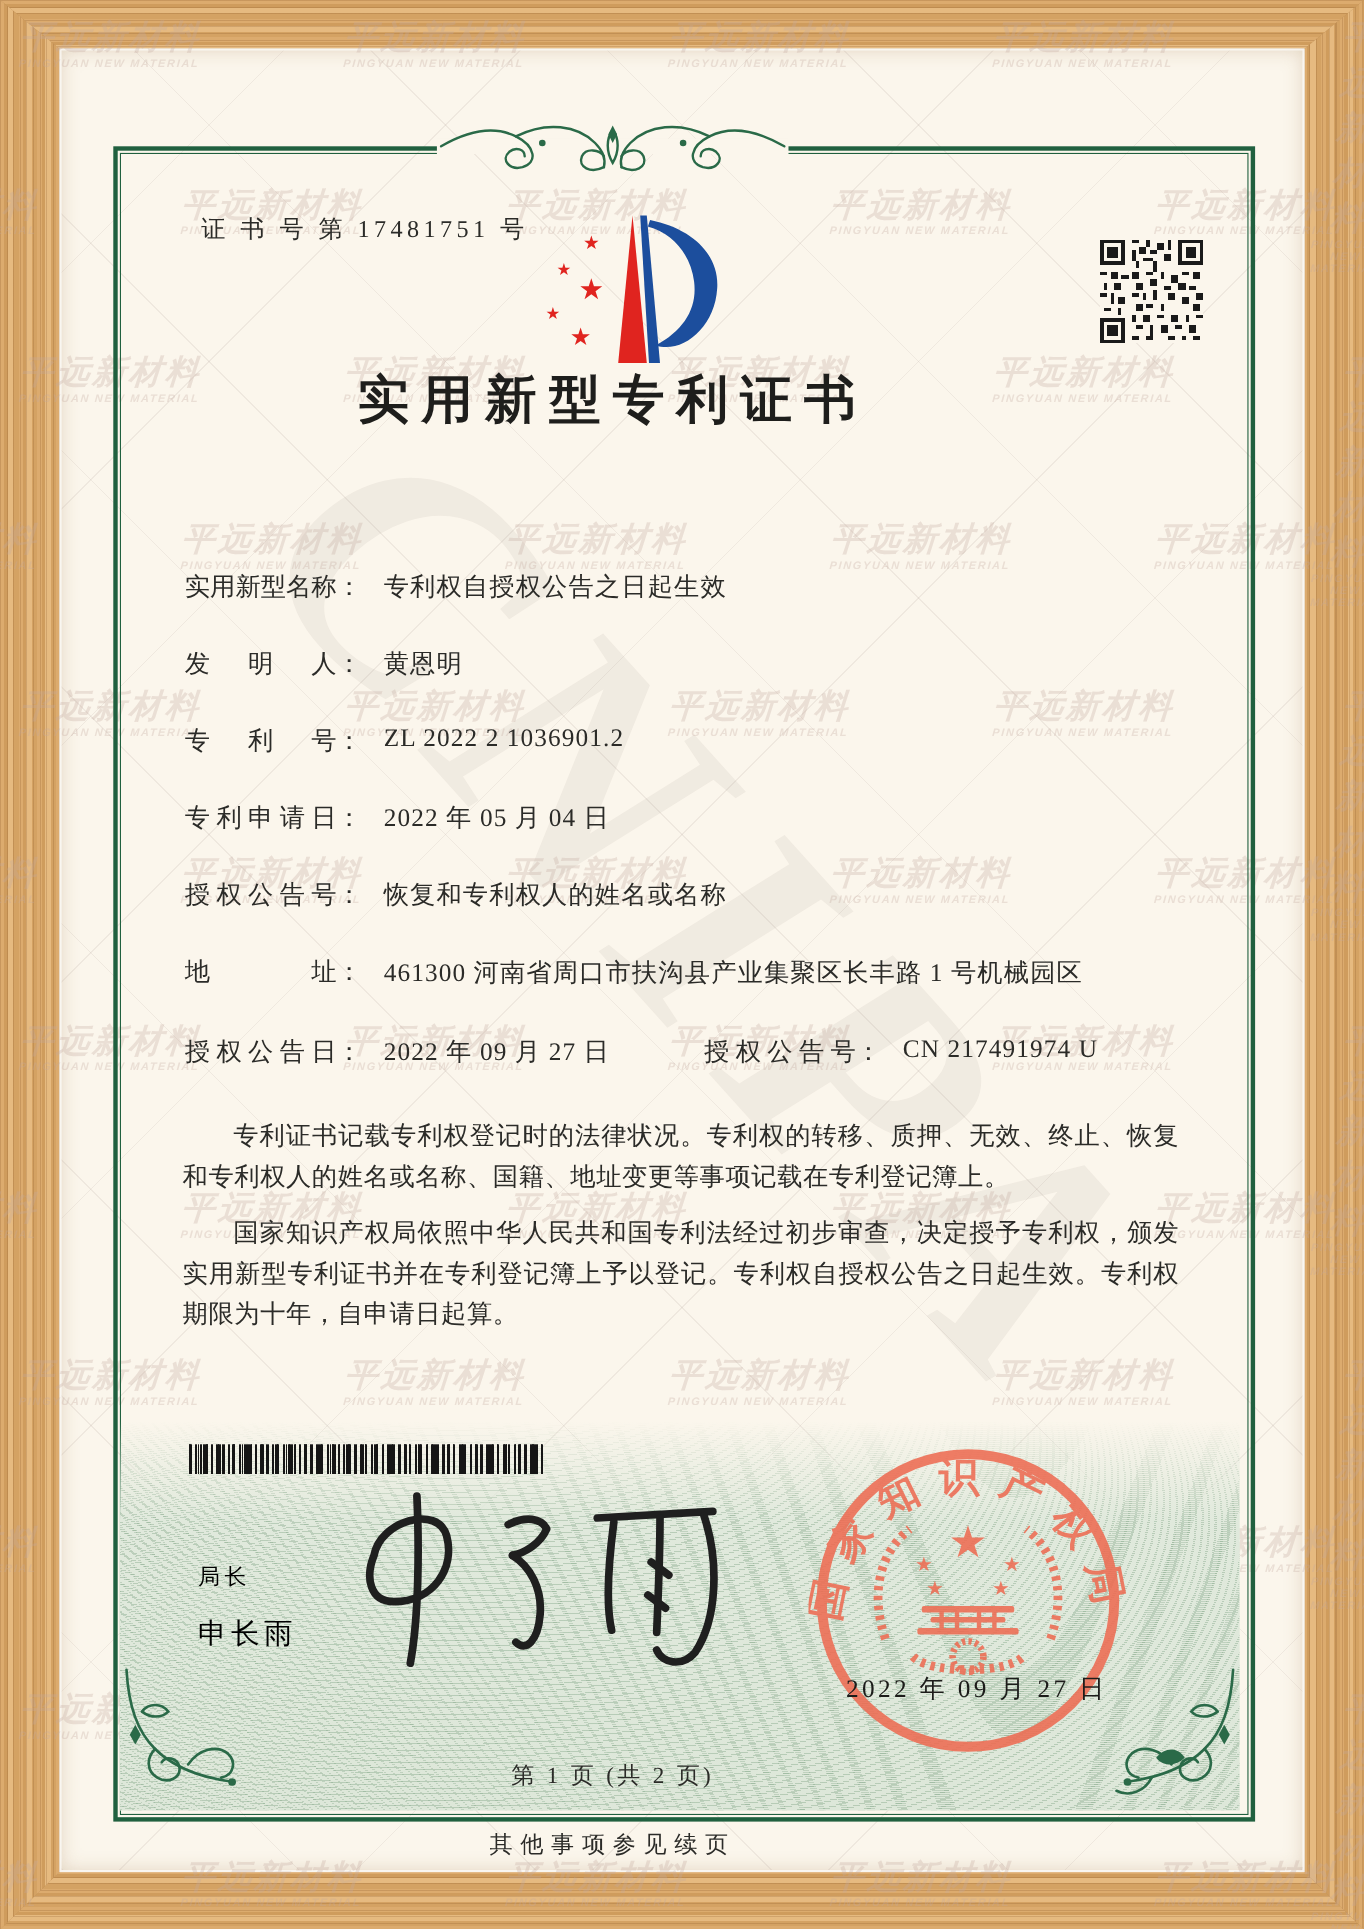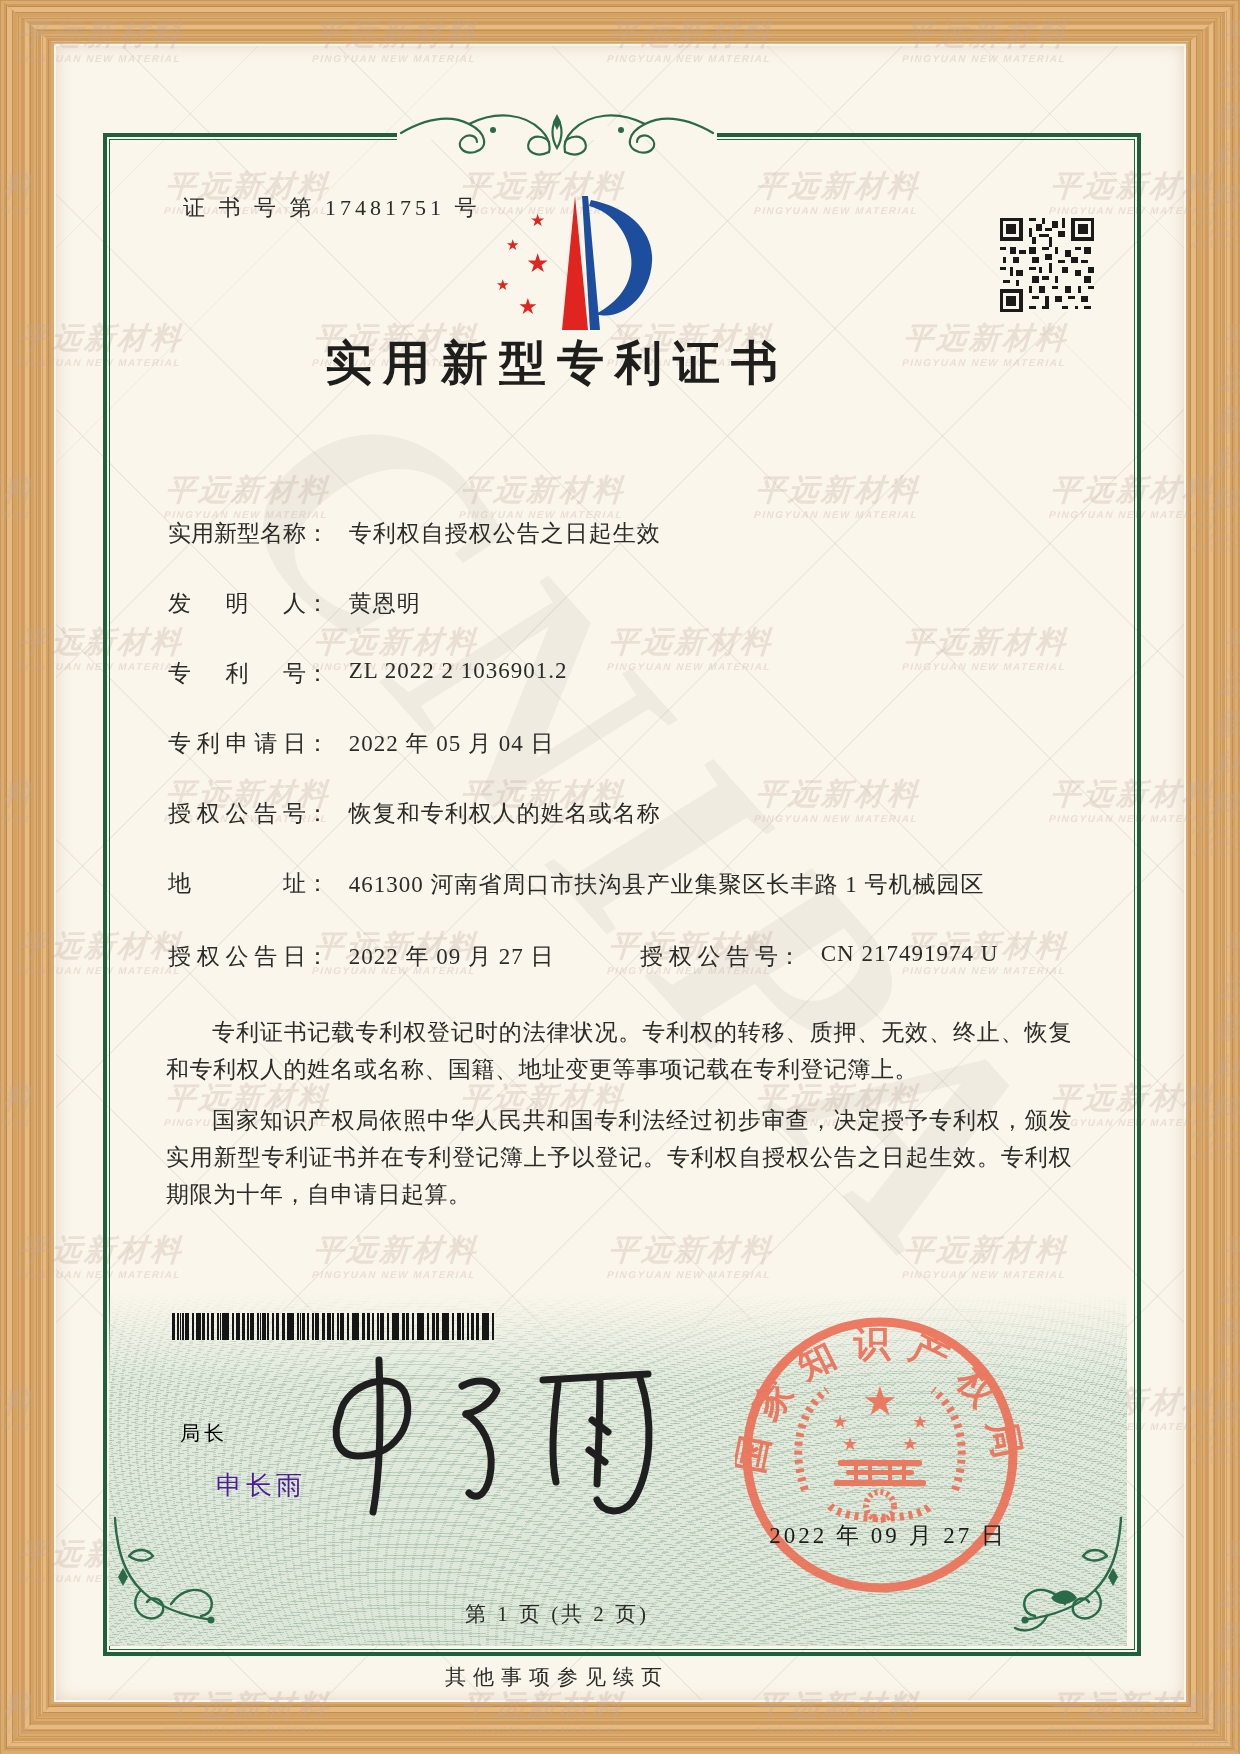--- a/index.html
+++ b/index.html
@@ -75,21 +75,21 @@
          text-align:justify; color:#2b2b28;}
   .paras p{margin:0 0 14px 0; text-indent:2em; letter-spacing:.5px;}
 
   .barcode{position:absolute; left:172px; top:1313px; width:322px; height:27px;
     background:
       repeating-linear-gradient(90deg, #151515 0 2px, rgba(0,0,0,0) 2px 5px),
       repeating-linear-gradient(90deg, #151515 0 1px, rgba(0,0,0,0) 1px 8px),
       repeating-linear-gradient(90deg, #151515 0 3px, rgba(0,0,0,0) 3px 13px);}
 
   .sig-title{position:absolute; left:180px; top:1420px; font-family:Liberation Sans, sans-serif; font-size:20px; color:#000000; letter-spacing:4px;}
-  .sig-name{position:absolute; left:180px; top:1468px; font-family:"Liberation Sans", sans-serif; font-size:26px; color:#4c1d95; letter-spacing:4px;margin-left:36px;}
+  .sig-name{position:absolute; left:180px; top:1468px; font-family:"Liberation Sans", sans-serif; font-size:26px; color:#000000; letter-spacing:4px;}
   .sig-hand{position:absolute; left:300px; top:1352px;}
 
   .seal{position:absolute; left:735px; top:1310px; width:290px; height:290px;}
   .seal-date{position:absolute; left:888px; top:1520px; transform:translateX(-50%); white-space:nowrap;
              font-size:23px; letter-spacing:3px; color:#1c1c1a;}
 
   .page-num{position:absolute; left:557px; top:1600px; transform:translateX(-50%); white-space:nowrap;
             font-size:21px; letter-spacing:3px; color:#2b2b28;}
   .foot-note{position:absolute; left:557px; top:1663px; transform:translateX(-50%); white-space:nowrap;
              font-size:21px; letter-spacing:7px; color:#2b2b28;text-align:right;}

